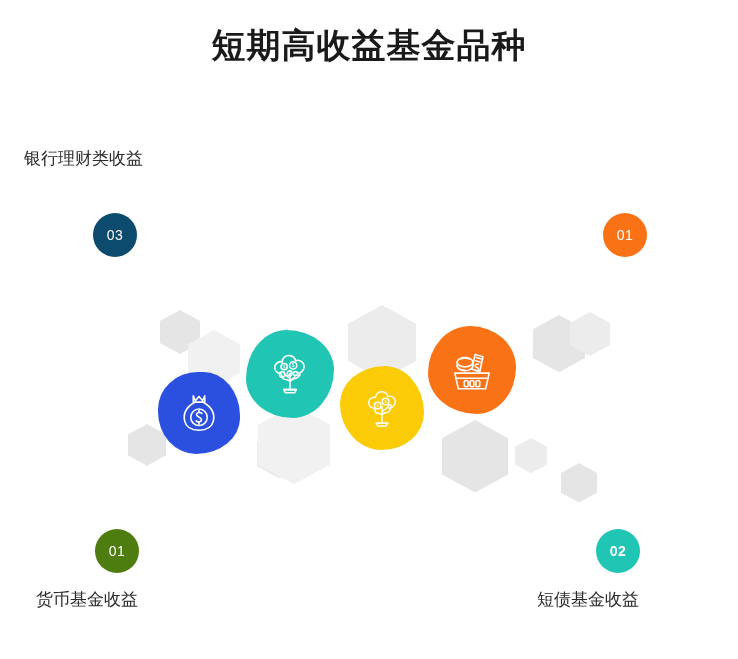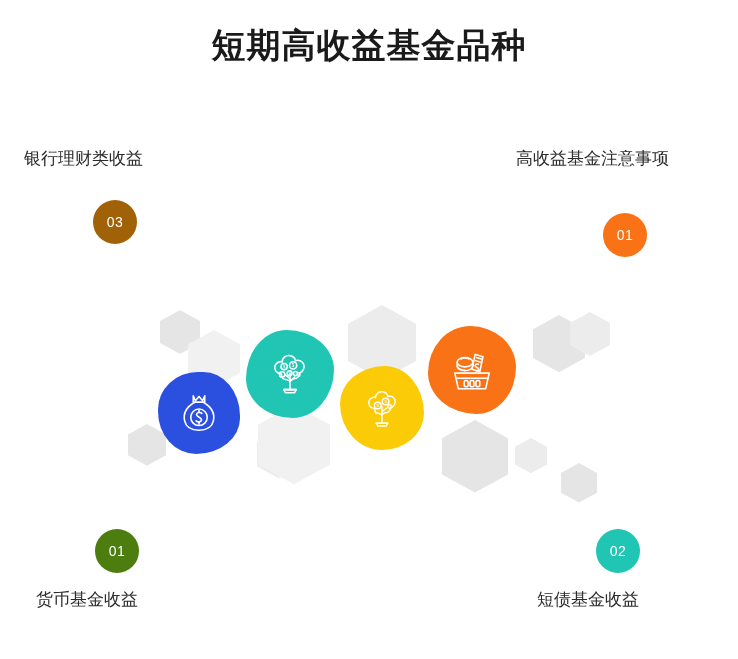--- a/index.html
+++ b/index.html
@@ -184,28 +184,27 @@
       <path d="M11.5 42.5 L52.5 42.5"></path>
       <rect x="22" y="45.5" width="5" height="8" rx="2.2"></rect>
       <rect x="29.5" y="45.5" width="5" height="8" rx="2.2"></rect>
       <rect x="37" y="45.5" width="5" height="8" rx="2.2"></rect>
     </svg>
   </div>
 
   <div class="step-circle" id="step-circle-0" style="left: 95px; top: 529px; width: 44px; height: 44px; background: #4d7c0f;">
     <span>01</span>
   </div>
-  <div class="step-circle" id="step-circle-1" style="left: 596px; top: 529px; width: 44px; height: 44px; background: rgb(32, 197, 180);">
+  <div class="step-circle" id="step-circle-1" style="left: 596px; top: 529px; width: 44px; height: 44px; background: rgb(32, 197, 180); font-weight: bold;">
     <span>02</span>
   </div>
-  <div class="step-circle" id="step-circle-2" style="left: 93px; top: 200px; width: 44px; height: 44px; background: #a16207;">
+  <div class="step-circle" id="step-circle-2" style="left: 93px; top: 213px; width: 44px; height: 44px; background: #0c4a6e;">
     <span>03</span>
   </div>
   <div class="step-circle" id="step-circle-3" style="left: 603px; top: 213px; width: 44px; height: 44px; background: rgb(249, 115, 22);">
     <span>01</span>
   </div>
 
   <div class="caption" id="caption-0" style="left: 36px; top: 589px;">货币基金收益</div>
   <div class="caption" id="caption-1" style="left: 537px; top: 589px;">短债基金收益</div>
   <div class="caption" id="caption-2" style="left: 24px; top: 148px;">银行理财类收益</div>
-  <div class="caption" id="caption-3" style="left: 516px; top: 148px;">高收益基金注意事项</div>
 
 </div>
 
 </body></html>

